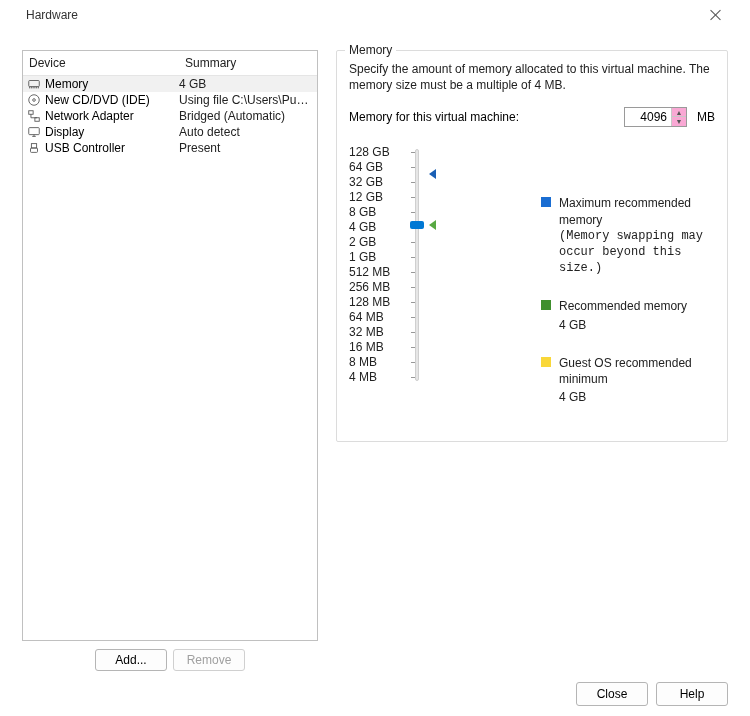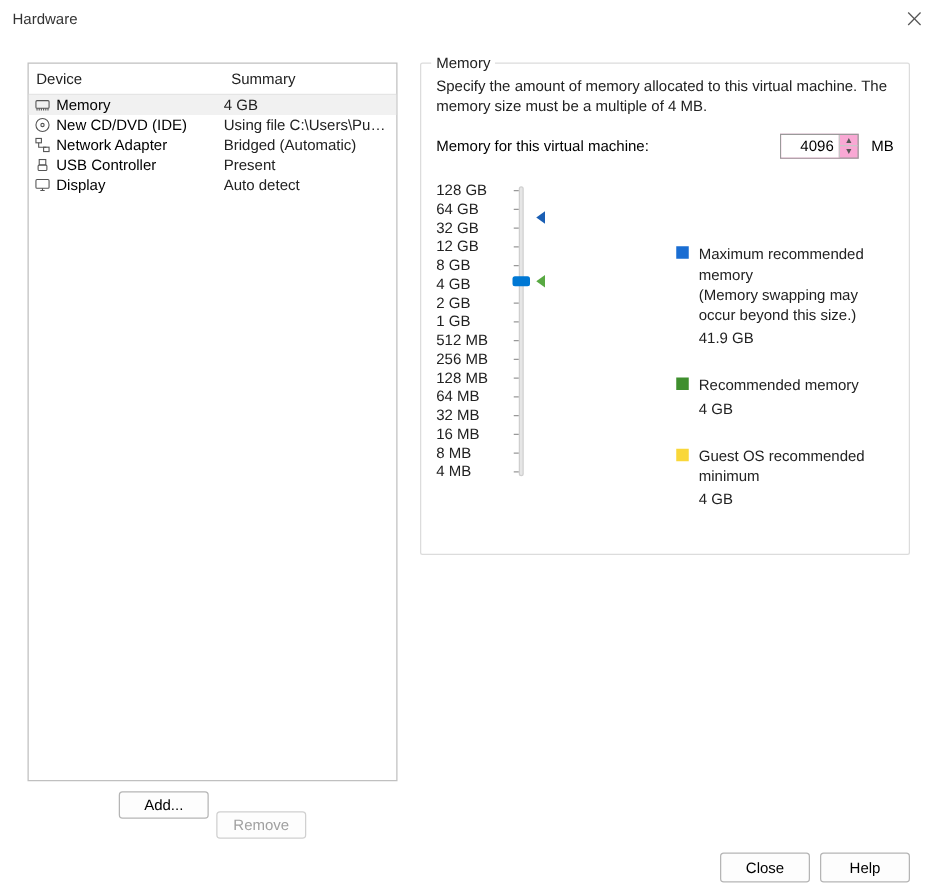--- a/index.html
+++ b/index.html
@@ -1,37 +1,37 @@
 <!DOCTYPE html>
 <html><head>
 <meta charset="utf-8">
 <style>
 * { box-sizing: border-box; margin: 0; padding: 0; font-family: "Segoe UI", Tahoma, sans-serif; font-size: 12px; }
 body { background: #fff; width: 750px; height: 716px; position: relative; }
-.titlebar { height: 30px; display: flex; align-items: center; padding: 0 10px; }
+.titlebar { height: 30px; display: flex; align-items: center; padding: 0 26px; }
 .titlebar-text { flex: 1; color: #333; }
 .close-x { width: 16px; height: 16px; position: relative; cursor: default; }
 .close-x::before, .close-x::after { content: ""; position: absolute; left: 7px; top: 1px; width: 1px; height: 14px; background: #555; }
 .close-x::before { transform: rotate(45deg); }
 .close-x::after { transform: rotate(-45deg); }
 .content { position: absolute; left: 22px; top: 50px; right: 22px; bottom: 45px; display: flex; gap: 18px; }
 .left-col { width: 296px; display: flex; flex-direction: column; }
 .device-table { flex: 1; border: 1px solid #c0c0c0; background: #fff; }
 .dt-head { display: flex; border-bottom: 1px solid #e5e5e5; }
 .dt-head div { padding: 5px 6px; color: #222; }
 .dt-head .c-dev { width: 156px; border-right: 1px solid transparent; }
 .dt-head .c-sum { flex: 1; }
 .dt-row { display: flex; align-items: center; height: 16px; padding: 0 4px; }
 .dt-row.selected { background: #f1f1f1; }
 .dt-row .c-dev { width: 152px; display: flex; align-items: center; gap: 4px; }
 .dt-row .c-sum { flex: 1; color: #222; white-space: nowrap; overflow: hidden; text-overflow: ellipsis; }
 .ic { width: 14px; height: 14px; display: inline-flex; align-items: center; justify-content: center; }
 .btn-row { display: flex; gap: 6px; justify-content: center; margin-top: 8px; }
 .btn { min-width: 72px; height: 22px; border: 1px solid #b5b5b5; background: #fdfdfd; border-radius: 3px; display: flex; align-items: center; justify-content: center; cursor: default; }
-.btn.disabled { color: #a0a0a0; border-color: #d0d0d0; margin-top: 16px; }
+.btn.disabled { color: #a0a0a0; border-color: #d0d0d0; }
 .right-col { flex: 1; }
 .groupbox { border: 1px solid #dcdcdc; border-radius: 2px; padding: 10px 12px 14px 12px; position: relative; }
 .groupbox .legend { position: absolute; top: -8px; left: 8px; background: #fff; padding: 0 4px; color: #222; }
 .desc { color: #222; line-height: 1.35; margin-bottom: 14px; }
 .mem-row { display: flex; align-items: center; gap: 10px; margin-bottom: 18px; }
 .spin { display: flex; align-items: center; border: 1px solid #9a9a9a; height: 20px; background: #f9a8d4; }
 .spin input { border: none; width: 46px; text-align: right; padding: 0 4px; height: 100%; outline: none; }
 .spin .arrows { display: flex; flex-direction: column; border-left: 1px solid #c8c8c8; }
 .spin .arrows div { width: 14px; height: 9px; display: flex; align-items: center; justify-content: center; font-size: 7px; line-height: 7px; color: #555; cursor: default; }
 .spin .arrows div:first-child { border-bottom: 1px solid #c8c8c8; }
@@ -45,21 +45,21 @@
 .marker { position: absolute; left: 22px; width: 0; height: 0; border-top: 5px solid transparent; border-bottom: 5px solid transparent; }
 .marker.blue { border-right: 7px solid #1a5fb4; }
 .marker.green { border-right: 7px solid #58a942; }
 .legend-col { flex: 1; padding-left: 100px; padding-top: 50px; }
 .legend-item { display: flex; gap: 8px; margin-bottom: 22px; }
 .sw { width: 10px; height: 10px; margin-top: 2px; flex-shrink: 0; }
 .sw.blue { background: #1a6dd2; }
 .sw.green { background: #3f8f2e; }
 .sw.yellow { background: #f9d739; }
 .legend-item .txt { color: #222; line-height: 1.35; }
-.legend-item .sub { color: #222; }
+.legend-item .sub { color: #222; font-family: Liberation Mono, monospace; }
 .legend-item .val { margin-top: 2px; }
 .bottom-bar { position: absolute; right: 22px; bottom: 10px; display: flex; gap: 8px; }
 .bottom-bar .btn { min-width: 72px; height: 24px; }
 </style>
 </head>
 <body>
 
 <div class="titlebar">
   <span class="titlebar-text">Hardware</span>
   <div class="close-x"></div>
@@ -107,39 +107,39 @@
                 </svg>
               </span>
               <span>Network Adapter</span>
             </div>
             <div class="c-sum">Bridged (Automatic)</div>
           </div>
           <div class="dt-row">
             <div class="c-dev">
               <span class="ic">
                 <svg width="14" height="14" viewBox="0 0 16 16" fill="none" stroke="#555" stroke-width="1">
+                  <rect x="2" y="3" width="12" height="8" rx="1"></rect>
+                  <path d="M6 13h4M8 11v2"></path>
+                </svg>
+              </span>
+              <span>Display</span>
+            </div>
+            <div class="c-sum">Auto detect</div>
+          </div>
+          <div class="dt-row">
+            <div class="c-dev">
+              <span class="ic">
+                <svg width="14" height="14" viewBox="0 0 16 16" fill="none" stroke="#555" stroke-width="1">
                   <rect x="5" y="3" width="6" height="5"></rect>
                   <rect x="4" y="8" width="8" height="5" rx="1"></rect>
                 </svg>
               </span>
               <span>USB Controller</span>
             </div>
             <div class="c-sum">Present</div>
-          </div>
-          <div class="dt-row">
-            <div class="c-dev">
-              <span class="ic">
-                <svg width="14" height="14" viewBox="0 0 16 16" fill="none" stroke="#555" stroke-width="1">
-                  <rect x="2" y="3" width="12" height="8" rx="1"></rect>
-                  <path d="M6 13h4M8 11v2"></path>
-                </svg>
-              </span>
-              <span>Display</span>
-            </div>
-            <div class="c-sum">Auto detect</div>
           </div>
         </div>
     </div>
     <div class="btn-row">
       <div class="btn">Add...</div>
       <div class="btn disabled">Remove</div>
     </div>
   </div>
 
   <div class="right-col">
@@ -201,21 +201,20 @@
           <div class="marker blue" style="top:24px"></div>
           <div class="thumb" style="top:76px"></div>
           <div class="marker green" style="top:75px"></div>
         </div>
         <div class="legend-col">
           <div class="legend-item">
             <div class="sw blue"></div>
             <div class="txt">
               <div>Maximum recommended memory</div>
               <div class="sub">(Memory swapping may occur beyond this size.)</div>
-              <div class="val">41.9 GB</div>
             </div>
           </div>
           <div class="legend-item">
             <div class="sw green"></div>
             <div class="txt">
               <div>Recommended memory</div>
               <div class="val">4 GB</div>
             </div>
           </div>
           <div class="legend-item">

